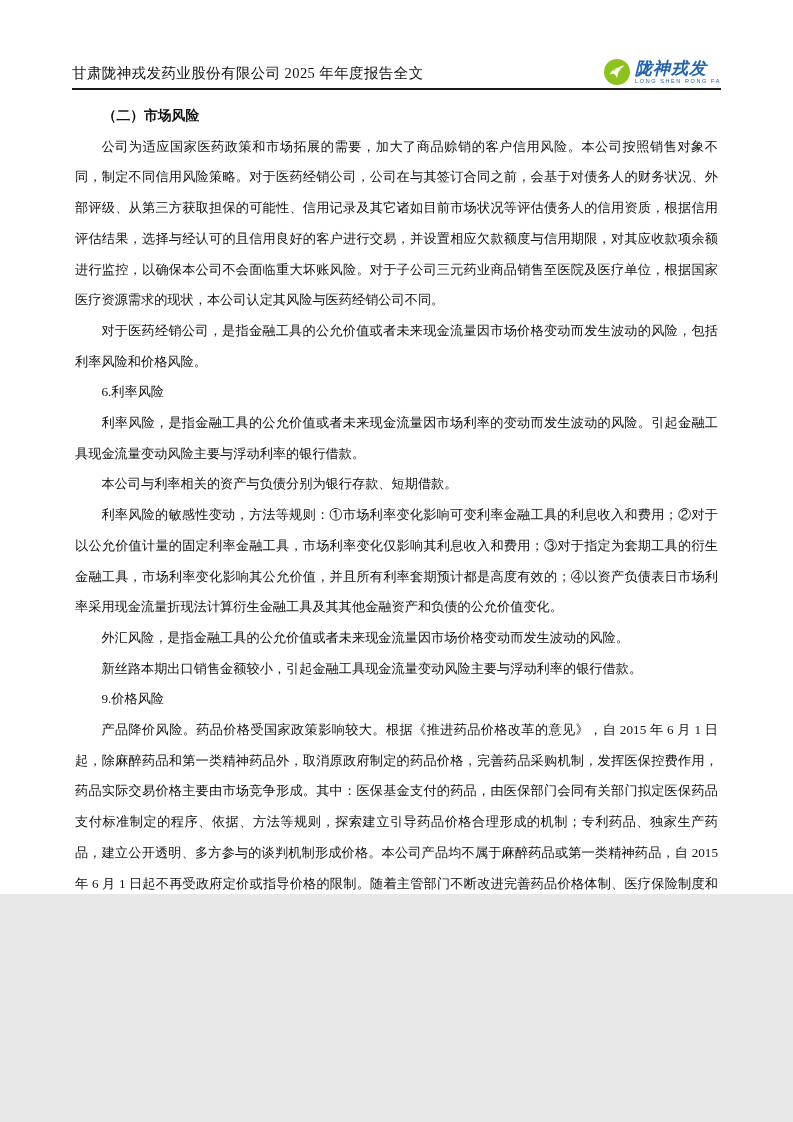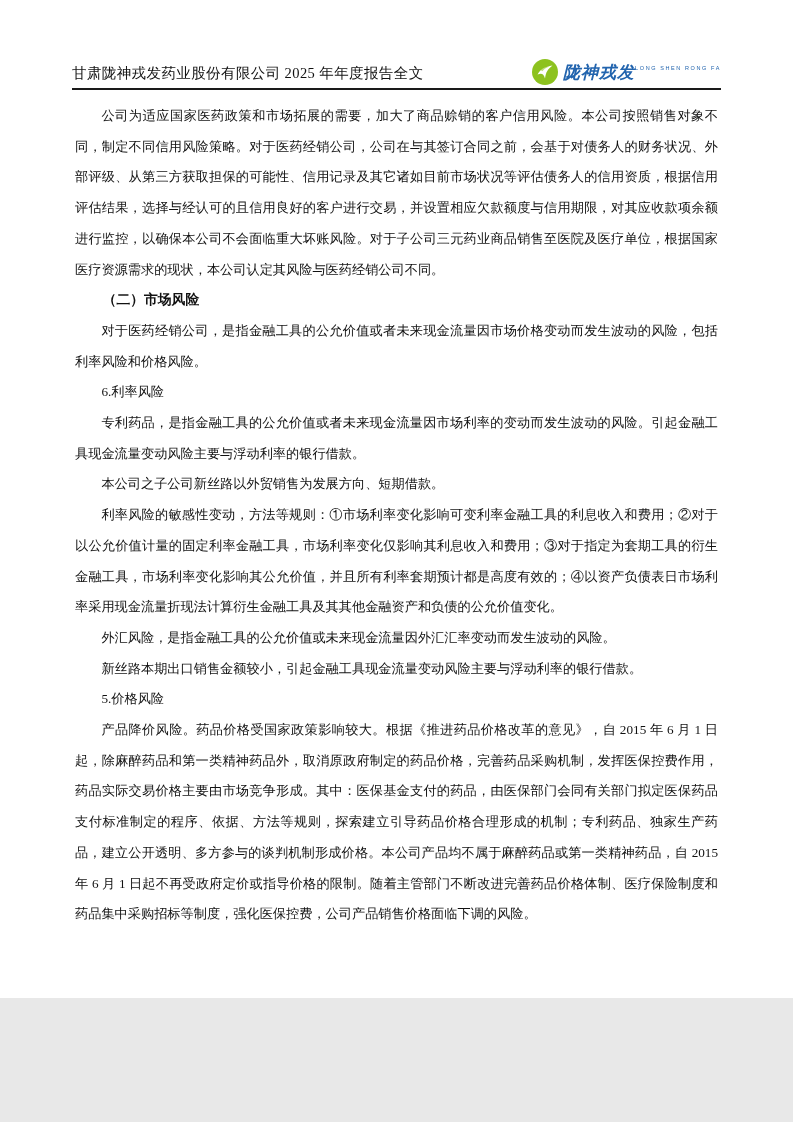--- a/index.html
+++ b/index.html
@@ -1,19 +1,19 @@
 <!DOCTYPE html>
 <html><head>
 <meta charset="utf-8">
 <style>
   html, body { margin: 0; padding: 0; background: #e8e8e8; }
   .page {
     position: relative;
     width: 793px;
-    height: 998px;
+    height: 894px;
     margin: 0 auto;
     background: #ffffff;
     font-family: "Liberation Serif", "DejaVu Serif", serif;
     color: #111111;
     overflow: hidden;
     box-sizing: border-box;
   }
   
   .header {
     position: absolute;
@@ -41,21 +41,21 @@
     padding-bottom: 1px;
   }
   .logo-circle {
     width: 26px;
     height: 26px;
     display: inline-block;
     flex: 0 0 auto;
   }
   .logo-textcol {
     display: flex;
-    flex-direction: row;
+    flex-direction: column;
     line-height: 1;
   }
   .logo-brand {
     font-family: "Liberation Sans", "DejaVu Sans", sans-serif;
     font-weight: 700;
     font-style: italic;
     font-size: 17px;
     color: #2264ae;
     letter-spacing: 1px;
     white-space: nowrap;
@@ -120,30 +120,30 @@
         <span class="logo-textcol">
           <span class="logo-brand">陇神戎发</span>
           <span class="logo-sub">LONG SHEN RONG FA</span>
         </span>
       </div>
     </div>
     <div class="header-rule"></div>
   </header>
 
   <main class="doc-body" id="doc-body">
+      <p class="para heading">（二）市场风险</p>
       <p class="para body">公司为适应国家医药政策和市场拓展的需要，加大了商品赊销的客户信用风险。本公司按照销售对象不同，制定不同信用风险策略。对于医药经销公司，公司在与其签订合同之前，会基于对债务人的财务状况、外部评级、从第三方获取担保的可能性、信用记录及其它诸如目前市场状况等评估债务人的信用资质，根据信用评估结果，选择与经认可的且信用良好的客户进行交易，并设置相应欠款额度与信用期限，对其应收款项余额进行监控，以确保本公司不会面临重大坏账风险。对于子公司三元药业商品销售至医院及医疗单位，根据国家医疗资源需求的现状，本公司认定其风险与医药经销公司不同。</p>
-      <p class="para heading">（二）市场风险</p>
       <p class="para body">对于医药经销公司，是指金融工具的公允价值或者未来现金流量因市场价格变动而发生波动的风险，包括利率风险和价格风险。</p>
       <p class="para body">6.利率风险</p>
-      <p class="para body">专利药品，是指金融工具的公允价值或者未来现金流量因市场利率的变动而发生波动的风险。引起金融工具现金流量变动风险主要与浮动利率的银行借款。</p>
-      <p class="para body">本公司之子公司新丝路以外贸销售为发展方向、短期借款。</p>
+      <p class="para body">利率风险，是指金融工具的公允价值或者未来现金流量因市场利率的变动而发生波动的风险。引起金融工具现金流量变动风险主要与浮动利率的银行借款。</p>
+      <p class="para body">本公司与利率相关的资产与负债分别为银行存款、短期借款。</p>
       <p class="para body">利率风险的敏感性变动，方法等规则：①市场利率变化影响可变利率金融工具的利息收入和费用；②对于以公允价值计量的固定利率金融工具，市场利率变化仅影响其利息收入和费用；③对于指定为套期工具的衍生金融工具，市场利率变化影响其公允价值，并且所有利率套期预计都是高度有效的；④以资产负债表日市场利率采用现金流量折现法计算衍生金融工具及其其他金融资产和负债的公允价值变化。</p>
-      <p class="para body">外汇风险，是指金融工具的公允价值或未来现金流量因外汇汇率变动而发生波动的风险。</p>
+      <p class="para body">外汇风险，是指金融工具的公允价值或者未来现金流量因市场价格变动而发生波动的风险。</p>
       <p class="para body">新丝路本期出口销售金额较小，引起金融工具现金流量变动风险主要与浮动利率的银行借款。</p>
-      <p class="para body">5.价格风险</p>
+      <p class="para body">9.价格风险</p>
       <p class="para body">产品降价风险。药品价格受国家政策影响较大。根据《推进药品价格改革的意见》，自 2015 年 6 月 1 日起，除麻醉药品和第一类精神药品外，取消原政府制定的药品价格，完善药品采购机制，发挥医保控费作用，药品实际交易价格主要由市场竞争形成。其中：医保基金支付的药品，由医保部门会同有关部门拟定医保药品支付标准制定的程序、依据、方法等规则，探索建立引导药品价格合理形成的机制；专利药品、独家生产药品，建立公开透明、多方参与的谈判机制形成价格。本公司产品均不属于麻醉药品或第一类精神药品，自 2015 年 6 月 1 日起不再受政府定价或指导价格的限制。随着主管部门不断改进完善药品价格体制、医疗保险制度和药品集中采购招标等制度，强化医保控费，公司产品销售价格面临下调的风险。</p>
     </main>
 
   <footer class="page-footer">
     <span>174</span>
   </footer>
 
 </div>
 
 </body></html>

